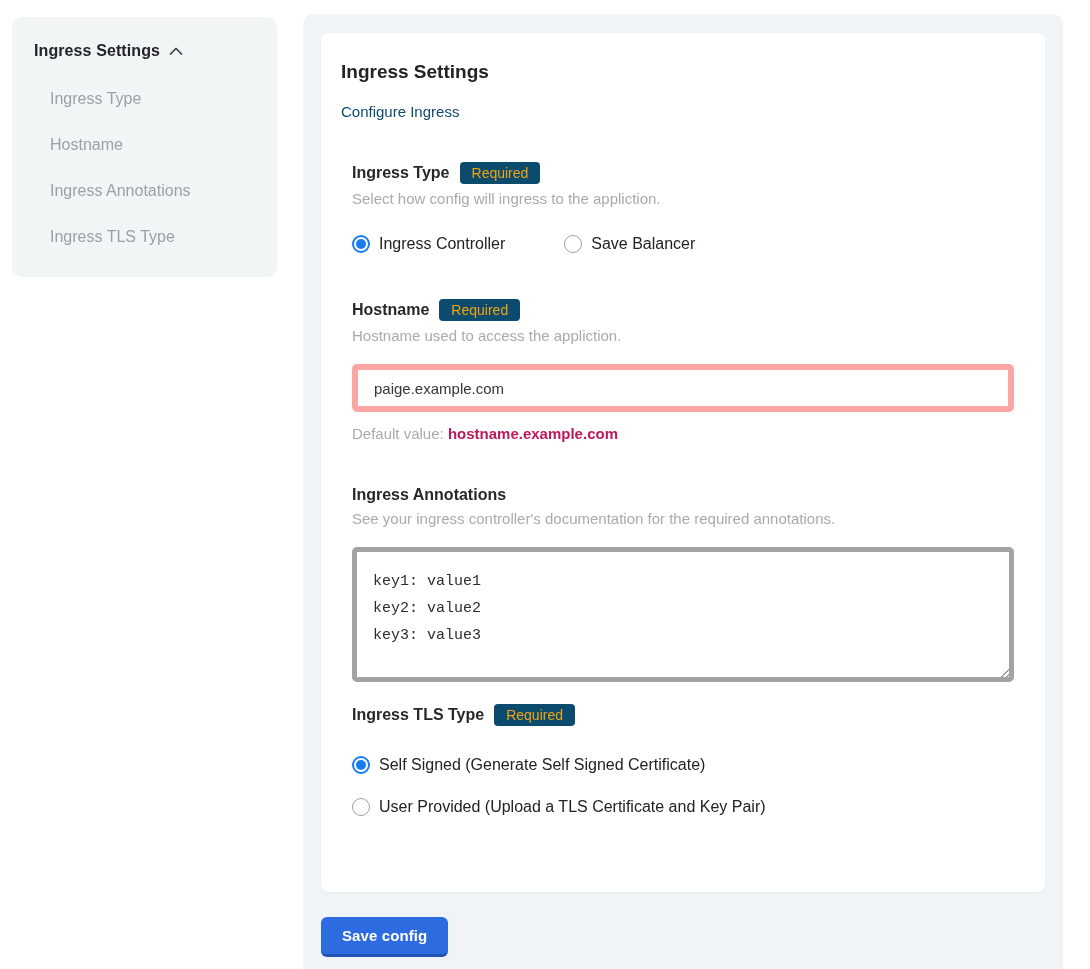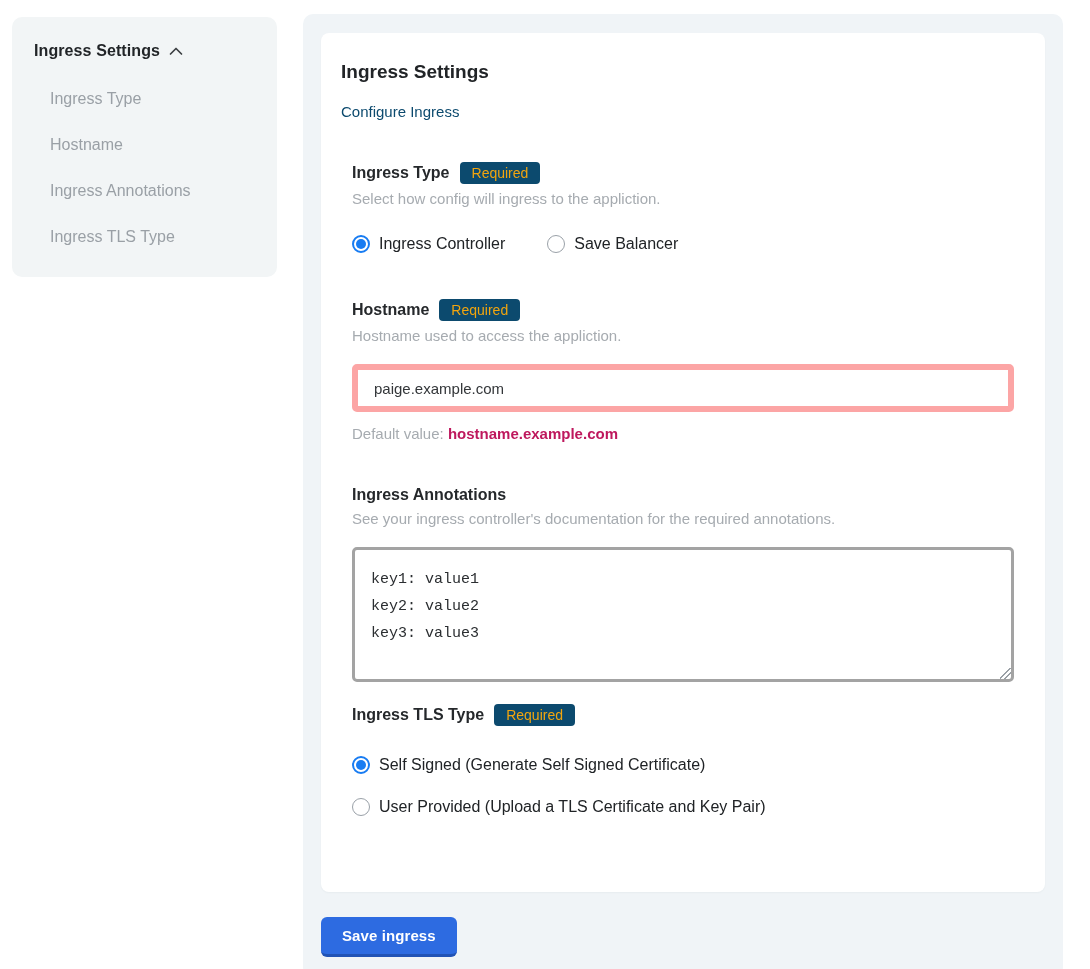--- a/index.html
+++ b/index.html
@@ -44,21 +44,21 @@
 
   .field { margin: 0 11px; }
   .field-head { display: flex; align-items: center; gap: 10px; }
   .field-label { font-size: 16px; font-weight: 700; color: #25282b; }
   .badge {
     background: #0c4a6e; color: #f2a50e;
     font-size: 14px; padding: 4px 12px; border-radius: 4px; line-height: 1;
   }
   .field-desc { font-size: 15px; color: #a6abb0; margin: 6px 0 0 0; }
 
-  .radio-row { display: flex; align-items: center; gap: 42px; margin-top: 28px; }
+  .radio-row { display: flex; align-items: center; gap: 59px; margin-top: 28px; }
   .radio-option { display: flex; align-items: center; gap: 9px; cursor: pointer; }
   .radio-option.stacked { margin-top: 24px; }
   .radio-option.stacked.first { margin-top: 30px; }
   .radio {
     width: 18px; height: 18px; border-radius: 50%;
     border: 1.5px solid #9aa1a8; background: #fff;
     position: relative; flex: none;
   }
   .radio.checked { border: 2px solid #187cf2; }
   .radio.checked::after {
@@ -78,21 +78,21 @@
     font-family: "Liberation Sans", "DejaVu Sans", sans-serif;
     background: #fff; outline: none;
   }
   .default-line { margin: 13px 0 0 0; font-size: 15px; }
   .default-prefix { color: #a6abb0; }
   .default-value { color: #be185d; font-weight: 700; }
 
   .textarea-wrap { position: relative; margin-top: 20px; }
   .annotations-textarea {
     display: block; width: 100%; height: 135px;
-    border: 3px solid #a3a3a3; border-radius: 5px;
+    border: 5px solid #a3a3a3; border-radius: 5px;
     padding: 16px 16px; font-size: 15px; line-height: 27px;
     color: #2b2e31; font-family: "Liberation Mono", "DejaVu Sans Mono", monospace;
     resize: none; outline: none; background: #fff;
   }
   .resize-handle {
     position: absolute; right: 3px; bottom: 3px; width: 11px; height: 11px;
     background:
       linear-gradient(135deg,
         transparent 0 45%, #9aa0a6 45% 52%,
         transparent 52% 68%, #9aa0a6 68% 75%,
@@ -191,16 +191,16 @@
           <span class="radio-label">Self Signed (Generate Self Signed Certificate)</span>
         </label>
         <label class="radio-option stacked">
           <span class="radio"></span>
           <span class="radio-label">User Provided (Upload a TLS Certificate and Key Pair)</span>
         </label>
       </div>
 
     </section>
 
-    <button class="save-btn">Save ingress</button>
+    <button class="save-btn">Save config</button>
   </main>
 
 </div>
 
 </body></html>

